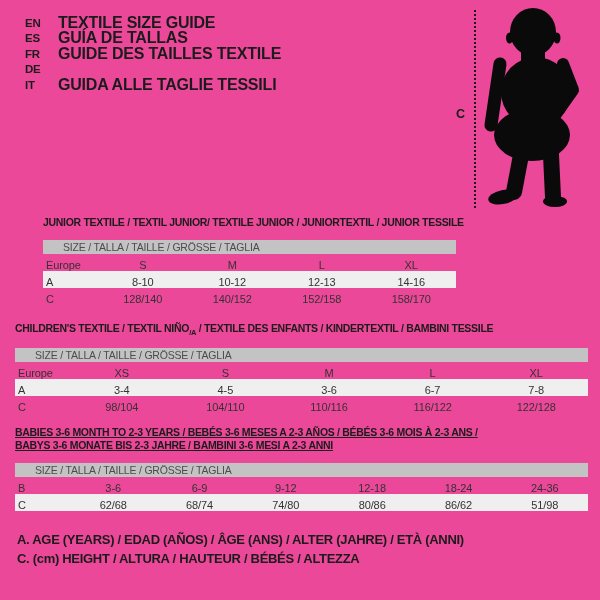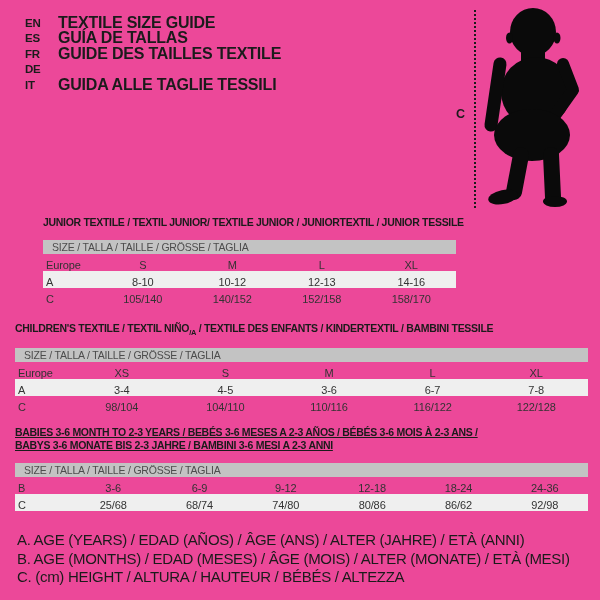--- a/index.html
+++ b/index.html
@@ -27,30 +27,30 @@
   #sec2 { left:15px; top:426px; width:573px; height:90px;text-decoration:underline; }
   .tbl-title { font-weight:bold; font-size:10.5px; line-height:13px; letter-spacing:-0.3px; color:#1b1b1b; white-space:nowrap; }
   .tbl-title .sub { font-size:7.5px; vertical-align:sub; }
   .grid { position:absolute; left:0; right:0; }
   #sec0 .grid { top:24px; }
   #sec1 .grid { top:26px; }
   #sec2 .grid { top:37px; }
   .size-bar {
     height:14px; line-height:14px; background:var(--bar-bg,#c3c3c3);
     color:var(--bar-text,#4c4c4c); font-size:10.5px; letter-spacing:-0.2px;
-    padding-left:9px; box-sizing:border-box;
+    padding-left:20px; box-sizing:border-box;
   }
   .t-row { display:flex; height:17px; align-items:flex-end; font-size:11px; color:#333333; letter-spacing:-0.1px; }
   .t-row.alt { background:var(--alt-row,#efefef); }
   .t-row .lbl { width:55px; padding-left:3px; box-sizing:border-box; }
   .t-row .cell { flex:1; text-align:center; }
 
   
   .notes { position:absolute; left:17px; top:531px; }
-  .note-line { font-weight:normal; font-size:15px; line-height:18.5px; letter-spacing:-0.3px; white-space:nowrap; }
+  .note-line { font-weight:bold; font-size:13px; line-height:18.5px; letter-spacing:-0.3px; white-space:nowrap; }
 </style>
 </head>
 <body>
 
 <div class="page" style="--bar-bg: #c3c3c3; --bar-text: #4c4c4c; --alt-row: #efefef; color: rgb(27, 27, 27);">
 
   <div class="languages" id="languages">
       <div class="lang-row">
         <span class="lang-code">EN</span>
         <span class="lang-label">TEXTILE SIZE GUIDE</span>
@@ -115,21 +115,21 @@
         </div>
         <div class="t-row alt">
           <span class="lbl">A</span>
           <span class="cell">8-10</span>
           <span class="cell">10-12</span>
           <span class="cell">12-13</span>
           <span class="cell">14-16</span>
         </div>
         <div class="t-row">
           <span class="lbl">C</span>
-          <span class="cell">105/140</span>
+          <span class="cell">128/140</span>
           <span class="cell">140/152</span>
           <span class="cell">152/158</span>
           <span class="cell">158/170</span>
         </div>
       </div>
     </section>
   <section class="tbl" id="sec1">
       <div class="tbl-title">
         <div class="title-line"><span>CHILDREN'S TEXTILE / TEXTIL NIÑO</span><span class="sub">/A</span><span> / TEXTILE DES ENFANTS / KINDERTEXTIL / BAMBINI TESSILE</span></div>
       </div>
@@ -172,29 +172,28 @@
           <span class="lbl">B</span>
           <span class="cell">3-6</span>
           <span class="cell">6-9</span>
           <span class="cell">9-12</span>
           <span class="cell">12-18</span>
           <span class="cell">18-24</span>
           <span class="cell">24-36</span>
         </div>
         <div class="t-row alt">
           <span class="lbl">C</span>
-          <span class="cell">25/68</span>
+          <span class="cell">62/68</span>
           <span class="cell">68/74</span>
           <span class="cell">74/80</span>
           <span class="cell">80/86</span>
           <span class="cell">86/62</span>
-          <span class="cell">92/98</span>
+          <span class="cell">51/98</span>
         </div>
       </div>
     </section>
 
   <div class="notes" id="notes">
       <div class="note-line">A. AGE (YEARS) / EDAD (AÑOS) / ÂGE (ANS) / ALTER (JAHRE) / ETÀ (ANNI)</div>
-      <div class="note-line">B. AGE (MONTHS) / EDAD (MESES) / ÂGE (MOIS) / ALTER (MONATE) / ETÀ (MESI)</div>
       <div class="note-line">C. (cm) HEIGHT / ALTURA / HAUTEUR / BÉBÉS / ALTEZZA</div>
     </div>
 
 </div>
 
 </body></html>

